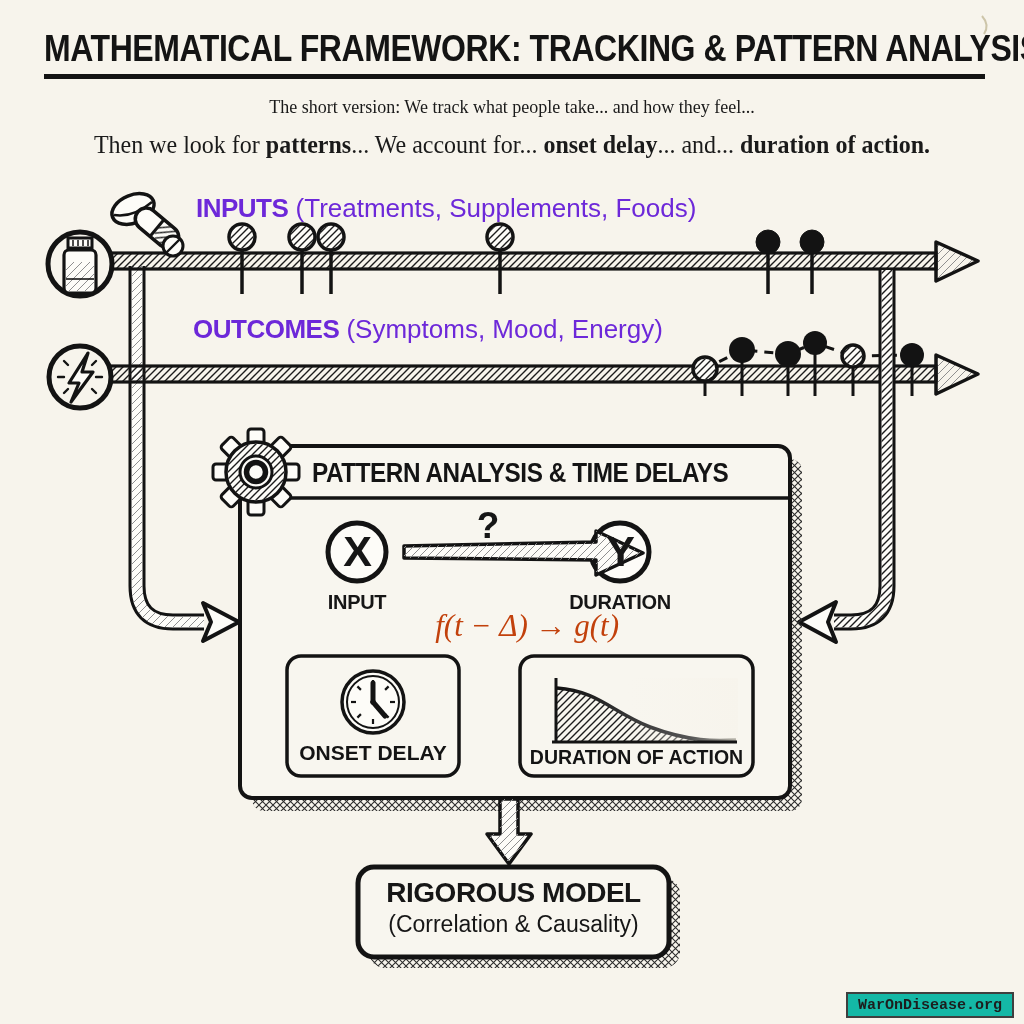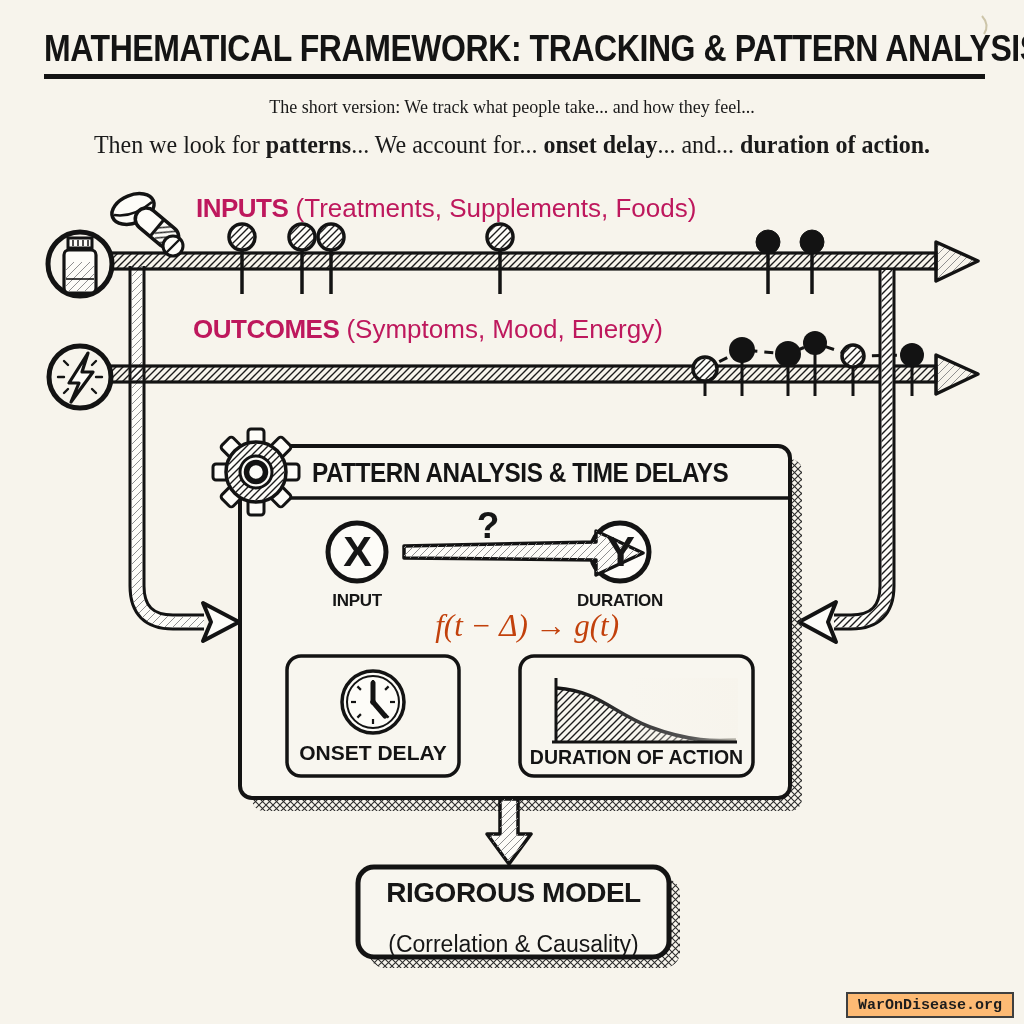--- a/index.html
+++ b/index.html
@@ -12,36 +12,36 @@
   .title{
     left:44px;top:28px;width:1000px;
     font-size:37px;font-weight:700;letter-spacing:-0.5px;white-space:nowrap;
     transform:scaleX(0.865);transform-origin:left center;color:#141414;
   }
   .title-rule{left:44px;top:74px;width:941px;height:5px;background:#141414;}
   .intro{left:0;top:97px;width:1024px;text-align:center;
     font-family:"Liberation Serif",serif;font-size:18px;color:#1a1a1a;white-space:nowrap;}
   .intro2{top:131px;font-size:25px;transform:scaleX(0.96);transform-origin:center;}
   .intro b{font-weight:700;}
-  .track-label{font-size:26px;white-space:nowrap;color:#be185d;}
+  .track-label{font-size:26px;white-space:nowrap;color:#6d28d9;}
   .track-label .b{font-weight:700;letter-spacing:-0.5px;}
   .hdr{
     left:312px;top:458px;width:520px;font-size:27px;font-weight:700;letter-spacing:-0.5px;
     white-space:nowrap;transform:scaleX(0.9);transform-origin:left center;color:#141414;
   }
   .qmark{left:458px;top:505px;width:60px;text-align:center;font-size:37px;font-weight:700;}
   .nodeletter{width:62px;text-align:center;font-size:43px;font-weight:700;letter-spacing:-1px;}
-  .nodelabel{text-align:center;font-size:17px;font-weight:700;letter-spacing:-0.3px;}
+  .nodelabel{text-align:center;font-size:20px;font-weight:700;letter-spacing:-0.3px;}
   .formula{left:357px;top:608px;width:262px;text-align:right;
     font-family:"Liberation Serif",serif;font-style:italic;font-size:31px;color:#c2410c;}
   .sublabel{text-align:center;font-weight:700;color:#141414;}
   .model-title{left:358px;top:877px;width:311px;text-align:center;font-size:28px;font-weight:700;letter-spacing:-0.5px;}
-  .model-sub{left:358px;top:911px;width:311px;text-align:center;font-size:23px;font-weight:400;margin-top:20px;}
+  .model-sub{left:358px;top:911px;width:311px;text-align:center;font-size:23px;font-weight:400;}
   .watermark{
-    left:846px;top:992px;width:168px;height:26px;background:#fdba74;border:2px solid #3f3f3f;
+    left:846px;top:992px;width:168px;height:26px;background:#14b8a6;border:2px solid #3f3f3f;
     box-sizing:border-box;display:flex;align-items:center;justify-content:center;
     font-family:"Liberation Mono","DejaVu Sans Mono",monospace;font-size:15px;font-weight:700;color:#1d1d1d;
   }
 </style>
 </head>
 <body>
 
 <div id="canvas">
 
   <svg class="abs" style="left:0;top:0" width="1024" height="1024" viewBox="0 0 1024 1024">

